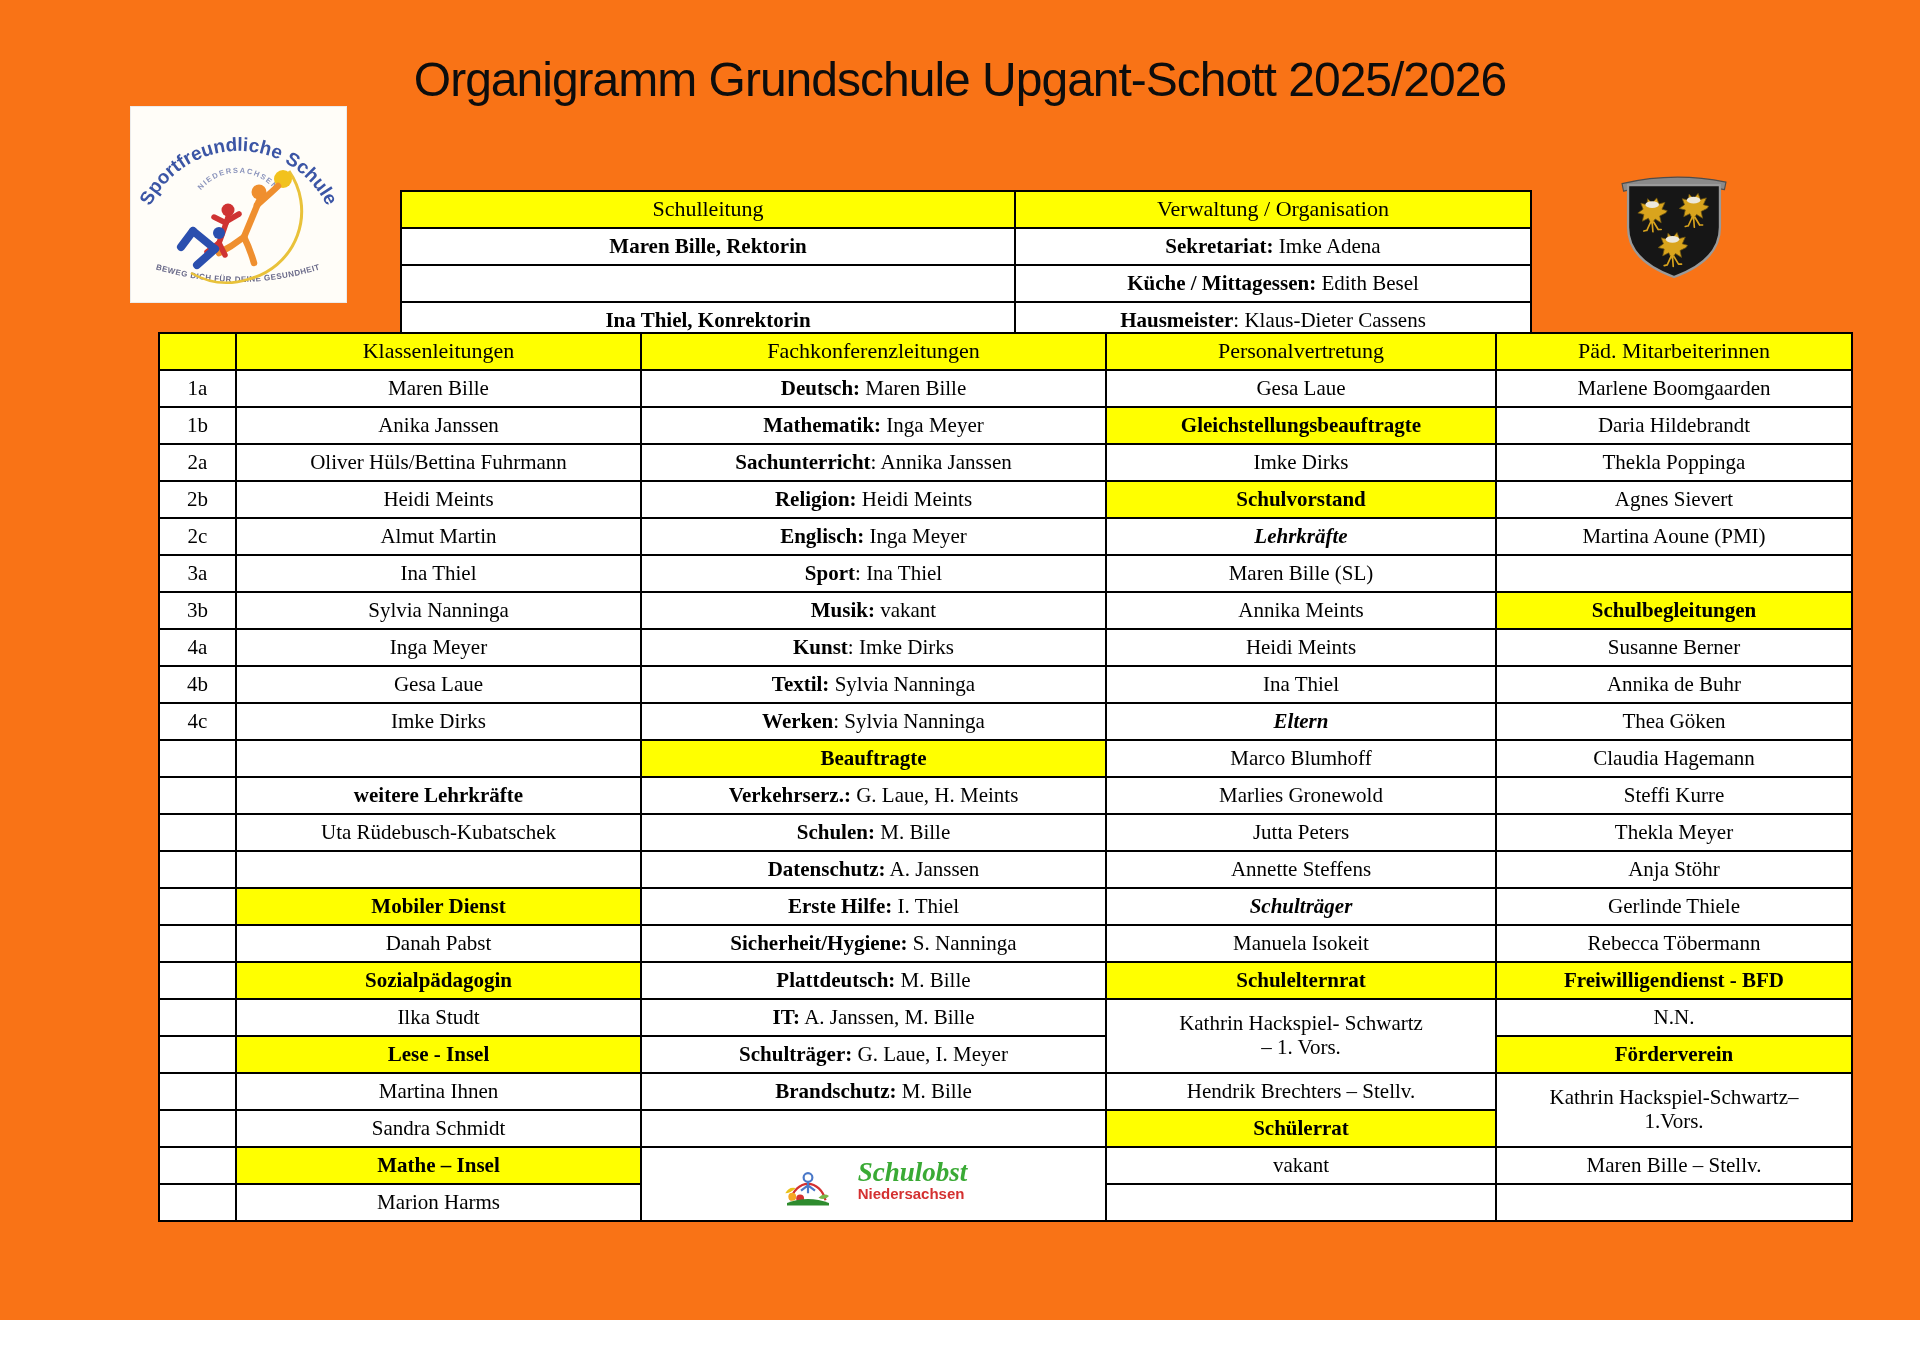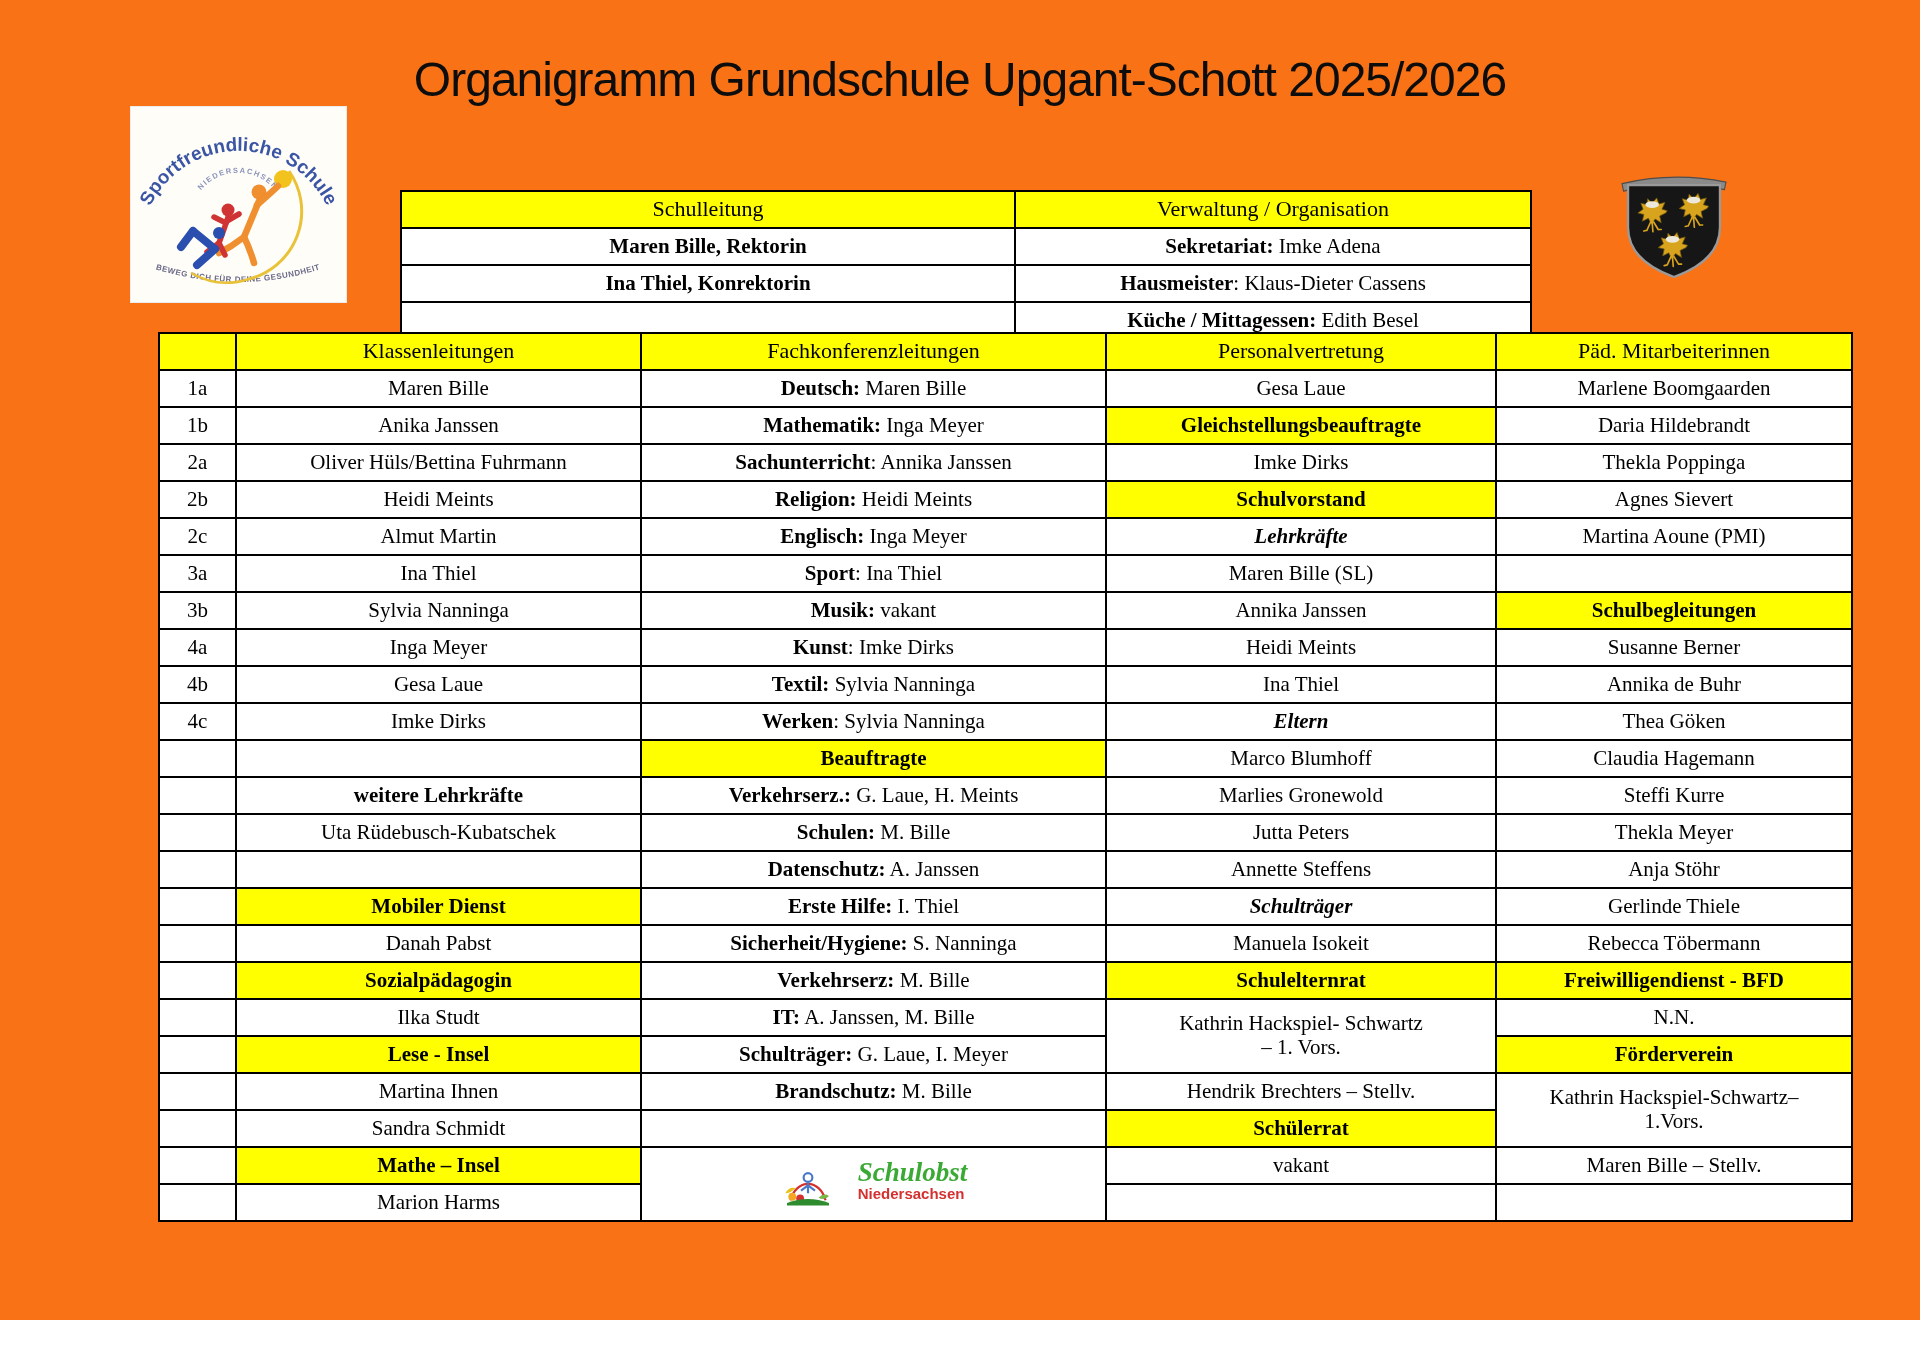--- a/index.html
+++ b/index.html
@@ -117,26 +117,26 @@
           <th>Schulleitung</th>
           <th>Verwaltung / Organisation</th>
         </tr>
       </thead>
     <tbody>
         <tr>
           <td class="b">Maren Bille, Rektorin</td>
           <td><b>Sekretariat:</b> Imke Adena</td>
         </tr>
         <tr>
+          <td></td>
+          <td><b>Küche / Mittagessen:</b> Edith Besel</td>
+        </tr>
+        <tr>
           <td class="b">Ina Thiel, Konrektorin</td>
           <td><b>Hausmeister</b>: Klaus-Dieter Cassens</td>
-        </tr>
-        <tr>
-          <td></td>
-          <td><b>Küche / Mittagessen:</b> Edith Besel</td>
         </tr>
       </tbody>
   </table>
 
   <table class="main-table">
     <colgroup>
       <col style="width:77px">
         <col style="width:405px">
         <col style="width:465px">
       <col style="width:390px">
@@ -191,21 +191,21 @@
           <td>3a</td>
           <td>Ina Thiel</td>
           <td><b>Sport</b>: Ina Thiel</td>
           <td>Maren Bille (SL)</td>
           <td></td>
         </tr>
         <tr>
           <td>3b</td>
           <td>Sylvia Nanninga</td>
           <td><b>Musik:</b> vakant</td>
-          <td>Annika Janssen</td>
+          <td>Annika Meints</td>
           <td class="hl">Schulbegleitungen</td>
         </tr>
         <tr>
           <td>4a</td>
           <td>Inga Meyer</td>
           <td><b>Kunst</b>: Imke Dirks</td>
           <td>Heidi Meints</td>
           <td>Susanne Berner</td>
         </tr>
         <tr>
@@ -260,21 +260,21 @@
         <tr>
           <td></td>
           <td>Danah Pabst</td>
           <td><b>Sicherheit/Hygiene:</b> S. Nanninga</td>
           <td>Manuela Isokeit</td>
           <td>Rebecca Töbermann</td>
         </tr>
         <tr>
           <td></td>
           <td class="hl">Sozialpädagogin</td>
-          <td><b>Verkehrserz:</b> M. Bille</td>
+          <td><b>Plattdeutsch:</b> M. Bille</td>
           <td class="hl">Schulelternrat</td>
           <td class="hl">Freiwilligendienst - BFD</td>
         </tr>
         <tr>
           <td></td>
           <td>Ilka Studt</td>
           <td><b>IT:</b> A. Janssen, M. Bille</td>
           <td rowspan="2">Kathrin Hackspiel- Schwartz<br>– 1. Vors.</td>
           <td>N.N.</td>
         </tr>

